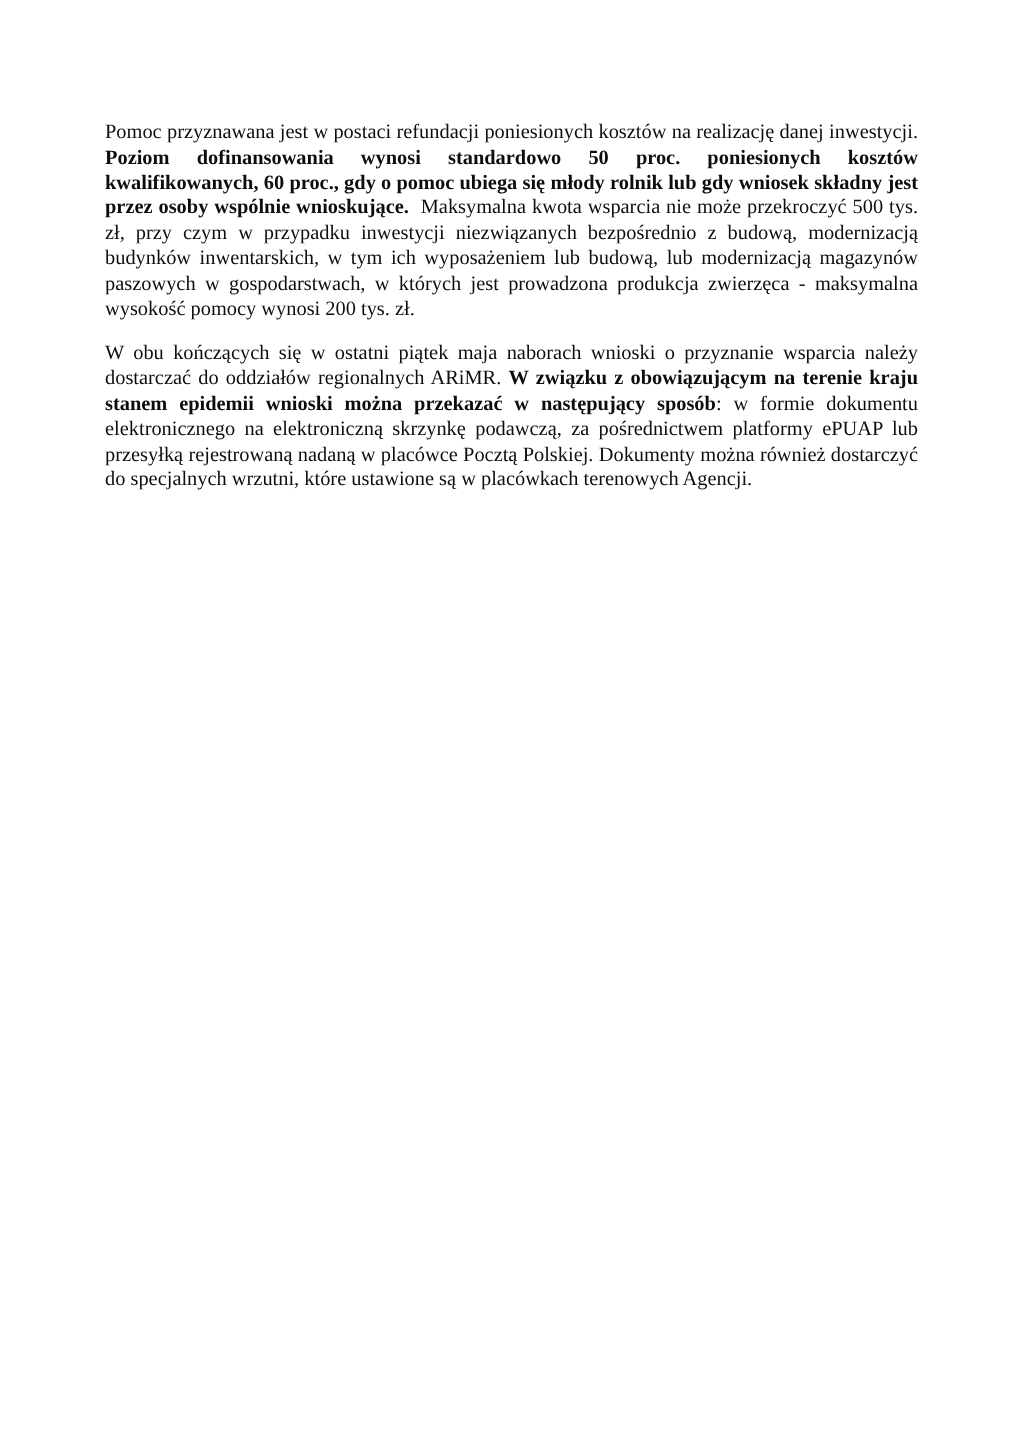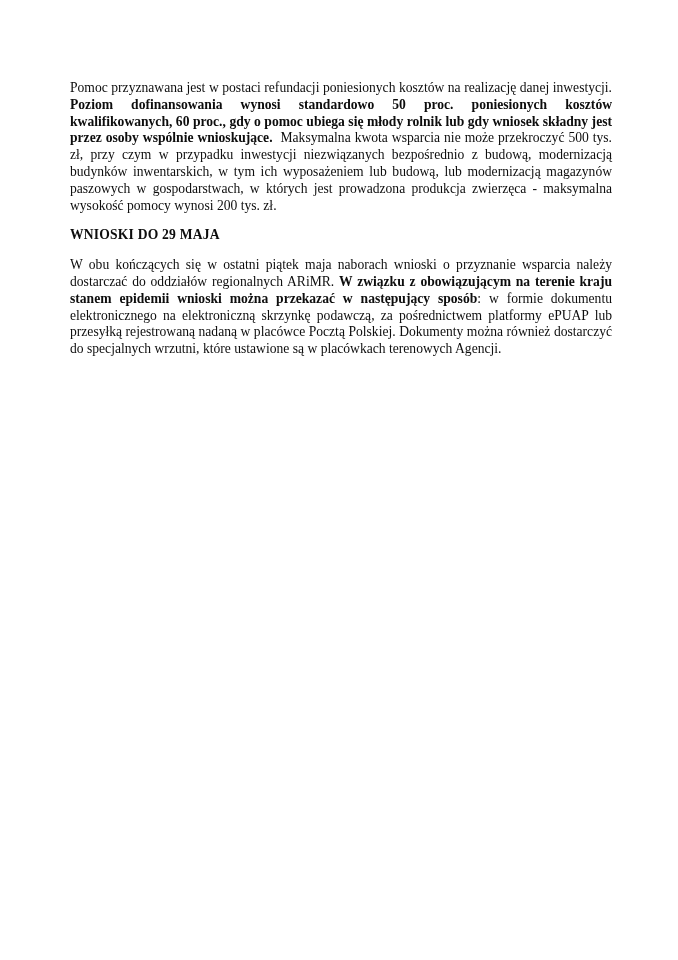--- a/index.html
+++ b/index.html
@@ -45,18 +45,17 @@
   }
 </style>
 </head>
 <body>
 
 <div class="page">
   <div class="text-block">
 
     <p class="para-1"><span>Pomoc przyznawana jest w postaci refundacji poniesionych kosztów na realizację danej inwestycji. </span><span class="run-bold">Poziom dofinansowania wynosi standardowo 50 proc. poniesionych kosztów kwalifikowanych, 60 proc., gdy o pomoc ubiega się młody rolnik lub gdy wniosek składny jest przez osoby wspólnie wnioskujące.</span><span>&nbsp; Maksymalna kwota wsparcia nie może przekroczyć 500 tys. zł, przy czym w przypadku inwestycji niezwiązanych bezpośrednio z budową, modernizacją budynków inwentarskich, w tym ich wyposażeniem lub budową, lub modernizacją magazynów paszowych w gospodarstwach, w których jest prowadzona produkcja zwierzęca - maksymalna wysokość pomocy wynosi 200 tys. zł.</span></p>
 
-    <h2 class="section-heading">WNIOSKI DO 29 MAJA</h2>
 
     <p class="para-2"><span>W obu kończących się w ostatni piątek maja naborach wnioski o przyznanie wsparcia należy dostarczać do oddziałów regionalnych ARiMR. </span><span class="run-bold">W związku z obowiązującym na terenie kraju stanem epidemii wnioski można przekazać w następujący sposób</span><span>: w formie dokumentu elektronicznego na elektroniczną skrzynkę podawczą, za pośrednictwem platformy ePUAP lub przesyłką rejestrowaną nadaną w placówce Pocztą Polskiej. Dokumenty można również dostarczyć do specjalnych wrzutni, które ustawione są w placówkach terenowych Agencji.</span></p>
 
   </div>
 </div>
 
 </body></html>

